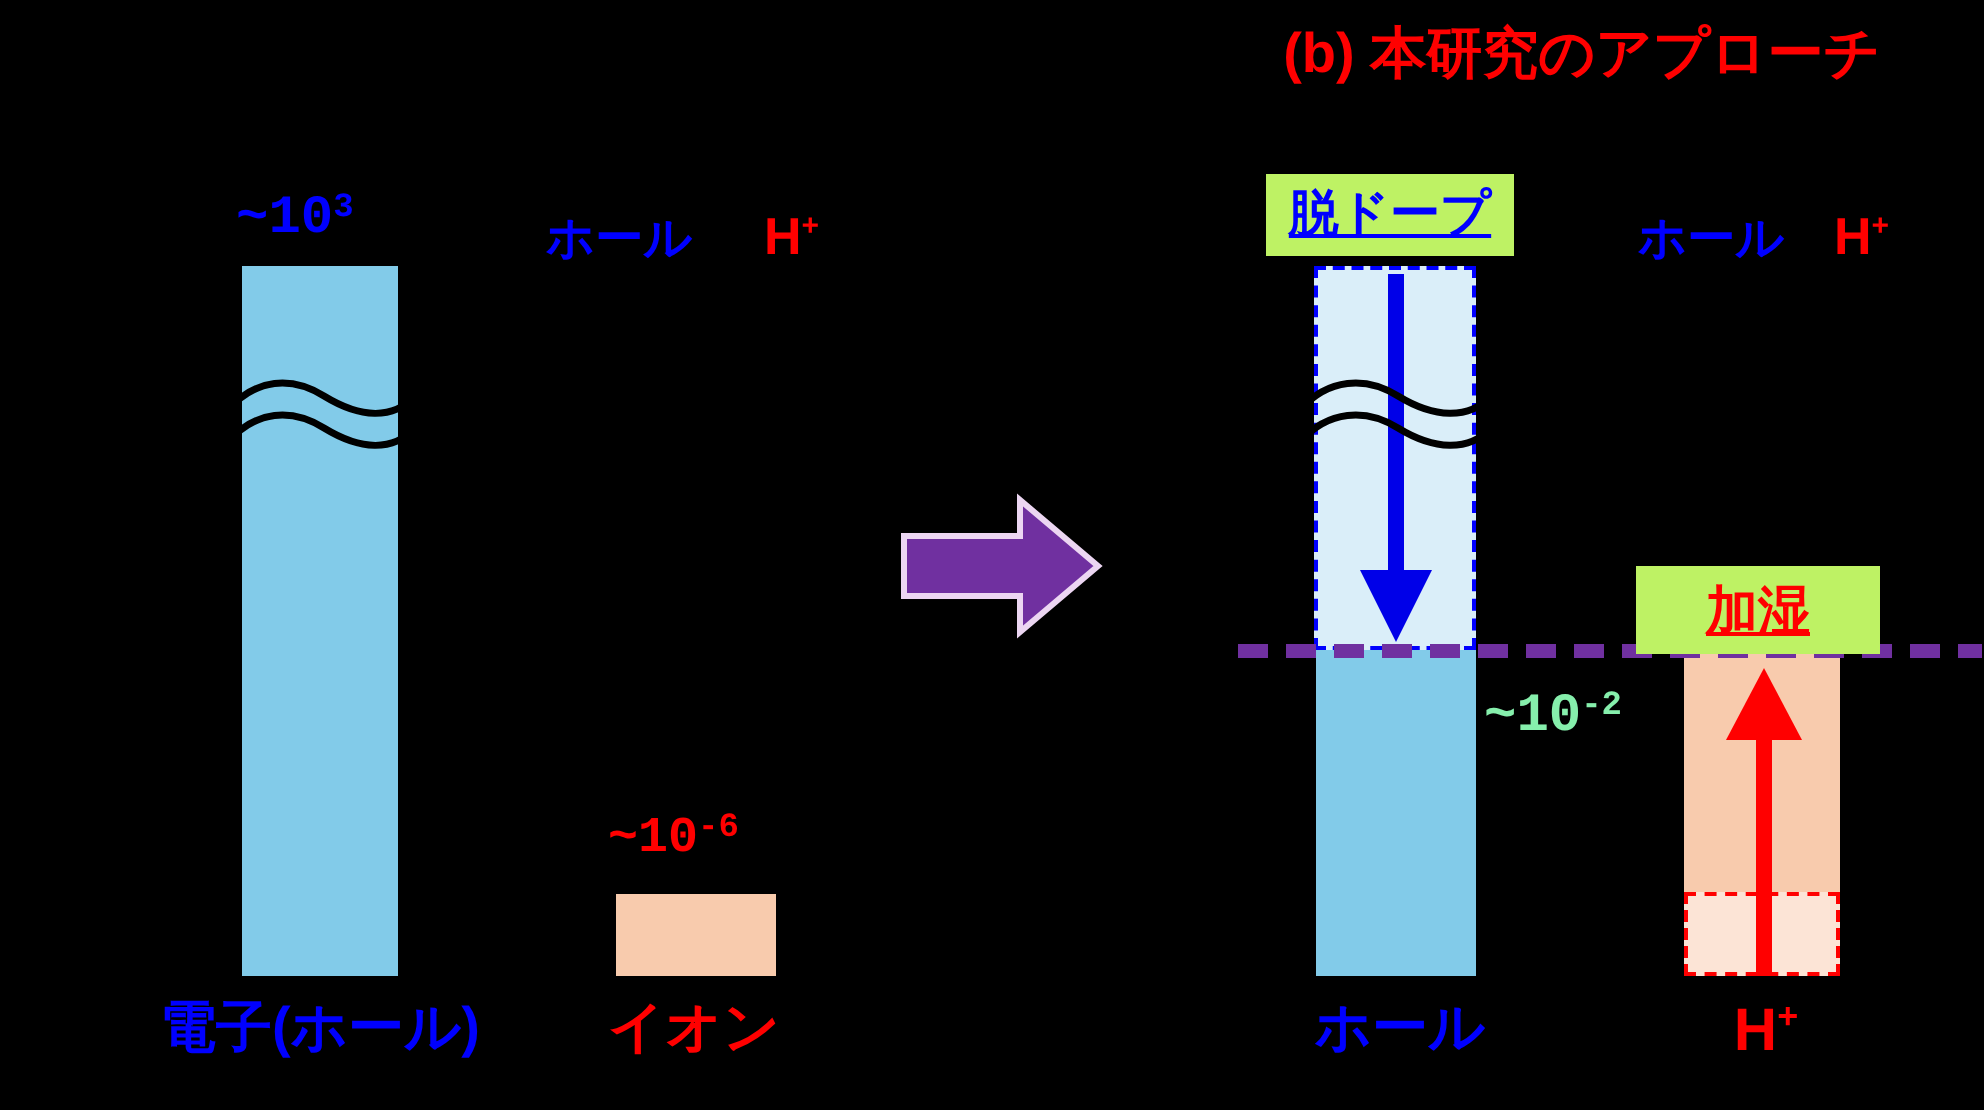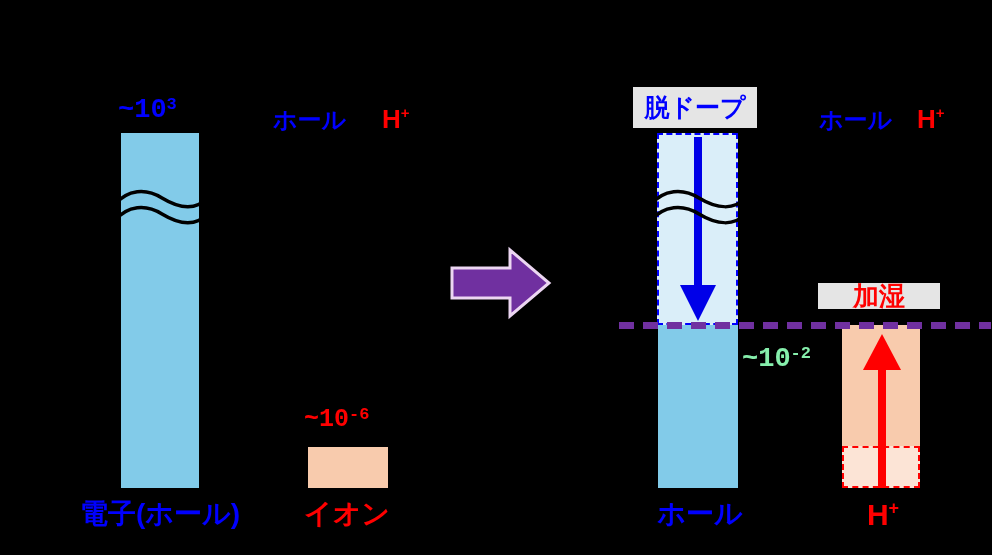--- a/index.html
+++ b/index.html
@@ -18,22 +18,22 @@
   .axis-label{font-size:28px;line-height:1;text-align:center;white-space:nowrap;}
   .axis-label sup{font-size:18px;}
   
   .bar{position:absolute;}
   .bar-sky{background:#82cbe9;}
   .bar-peach{background:#f8cbad;}
   .bar-pale-blue{background:#daeef9;border:2px dashed #0000ff;box-sizing:border-box;}
   .bar-pale-peach{background:#fce4d6;border:2px dashed #ff0000;box-sizing:border-box;}
   
   .note-box{
-    position:absolute;background:#e5e5e5;display:flex;align-items:center;justify-content:center;
-    font-size:25px;line-height:1;z-index:8;white-space:nowrap;
+    position:absolute;background:#bef264;display:flex;align-items:center;justify-content:center;
+    font-size:25px;line-height:1;z-index:8;white-space:nowrap;text-decoration:underline;
   }
   
   .dash-line{
     position:absolute;left:619px;top:322px;width:372px;height:7px;z-index:6;
     background:repeating-linear-gradient(90deg,#7030a0 0 15px,transparent 15px 24px);
   }
   .title-b{
     position:absolute;left:600px;top:11px;width:382px;text-align:center;
     font-size:28px;line-height:1.15;white-space:nowrap;z-index:3;
   }
@@ -65,20 +65,21 @@
 
   <div class="abs axis-label red" style="left:297px;top:500px;width:100px;">イオン</div>
   <div class="abs axis-label blue" style="left:60px;top:500px;width:200px;">電子(ホール)</div>
 
   <div class="abs z5" style="left:448px;top:244px;">
     <svg width="106" height="78" viewBox="0 0 106 78">
       <polygon points="4,24 62,24 62,6 101,39 62,72 62,54 4,54" fill="#7030a0" stroke="#ecd6f2" stroke-width="3" stroke-linejoin="miter"></polygon>
     </svg>
   </div>
 
+  <div class="title-b red">(b) 本研究のアプローチ</div>
 
   <div class="note-box blue" style="left:633px;top:87px;width:124px;height:41px;">脱ドープ</div>
 
   <div class="bar bar-pale-blue z1" style="left:657px;top:133px;width:81px;height:192px;"></div>
 
   <div class="abs z4" style="left:679px;top:137px;">
     <svg width="38" height="186" viewBox="0 0 38 186">
       <rect x="15" y="0" width="8" height="150" fill="#0000e8"></rect>
       <polygon points="1,148 37,148 19,184" fill="#0000e8"></polygon>
     </svg>
@@ -93,21 +94,21 @@
 
   <div class="abs legend blue" style="left:819px;top:108px;">ホール</div>
   <div class="abs legend red" style="left:917px;top:105px;font-size:26px;"><span>H</span><sup>+</sup></div>
 
   <div class="bar bar-sky z1" style="left:658px;top:325px;width:80px;height:163px;"></div>
 
   <div class="dash-line"></div>
 
   <div class="abs val purple" style="left:742px;top:343px;"><span>~10</span><sup>-2</sup></div>
 
-  <div class="note-box red" style="left:818px;top:283px;width:122px;height:26px;font-size:26px;">加湿</div>
+  <div class="note-box red" style="left:818px;top:283px;width:122px;height:44px;font-size:26px;">加湿</div>
 
   <div class="bar bar-peach z1" style="left:842px;top:325px;width:78px;height:121px;"></div>
   <div class="bar bar-pale-peach z1" style="left:842px;top:446px;width:78px;height:42px;"></div>
 
   <div class="abs z7" style="left:862px;top:334px;">
     <svg width="40" height="154" viewBox="0 0 40 154">
       <polygon points="20,0 1,36 39,36" fill="#ff0000"></polygon>
       <rect x="16" y="34" width="8" height="120" fill="#ff0000"></rect>
     </svg>
   </div>

